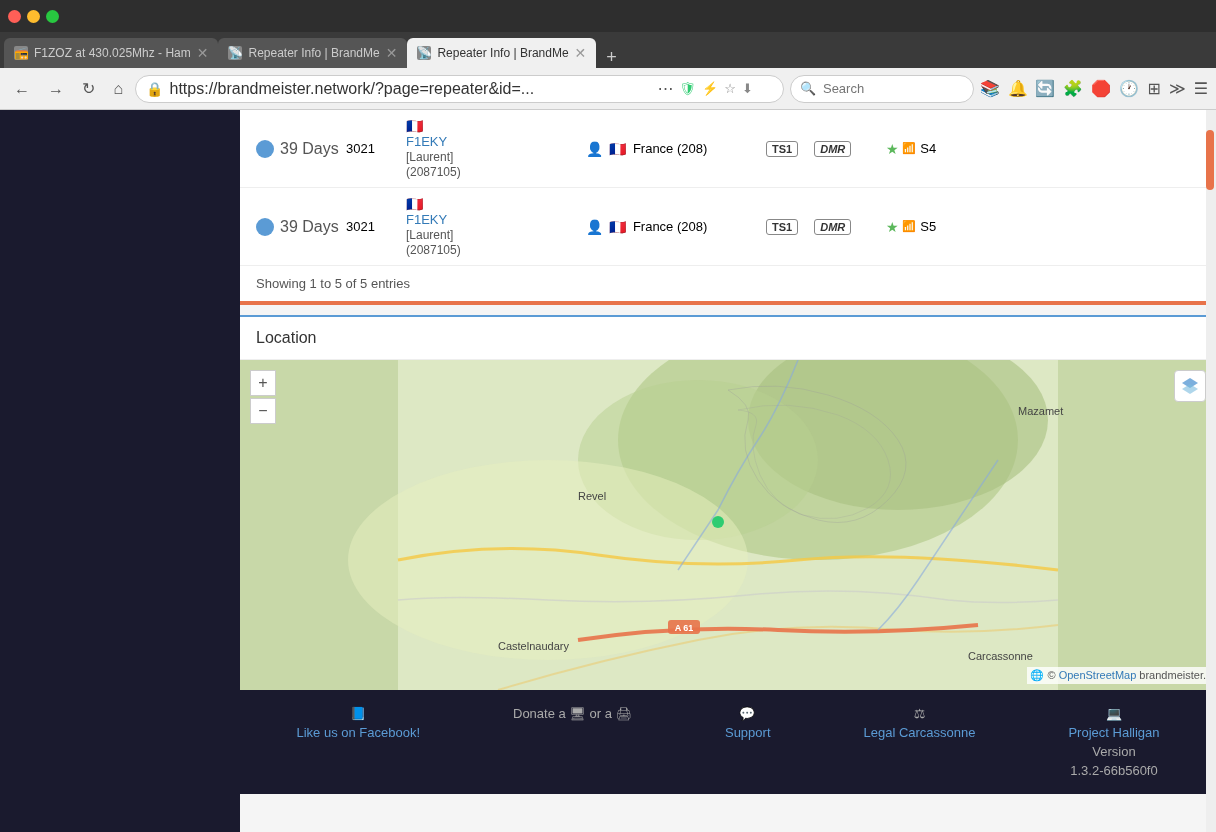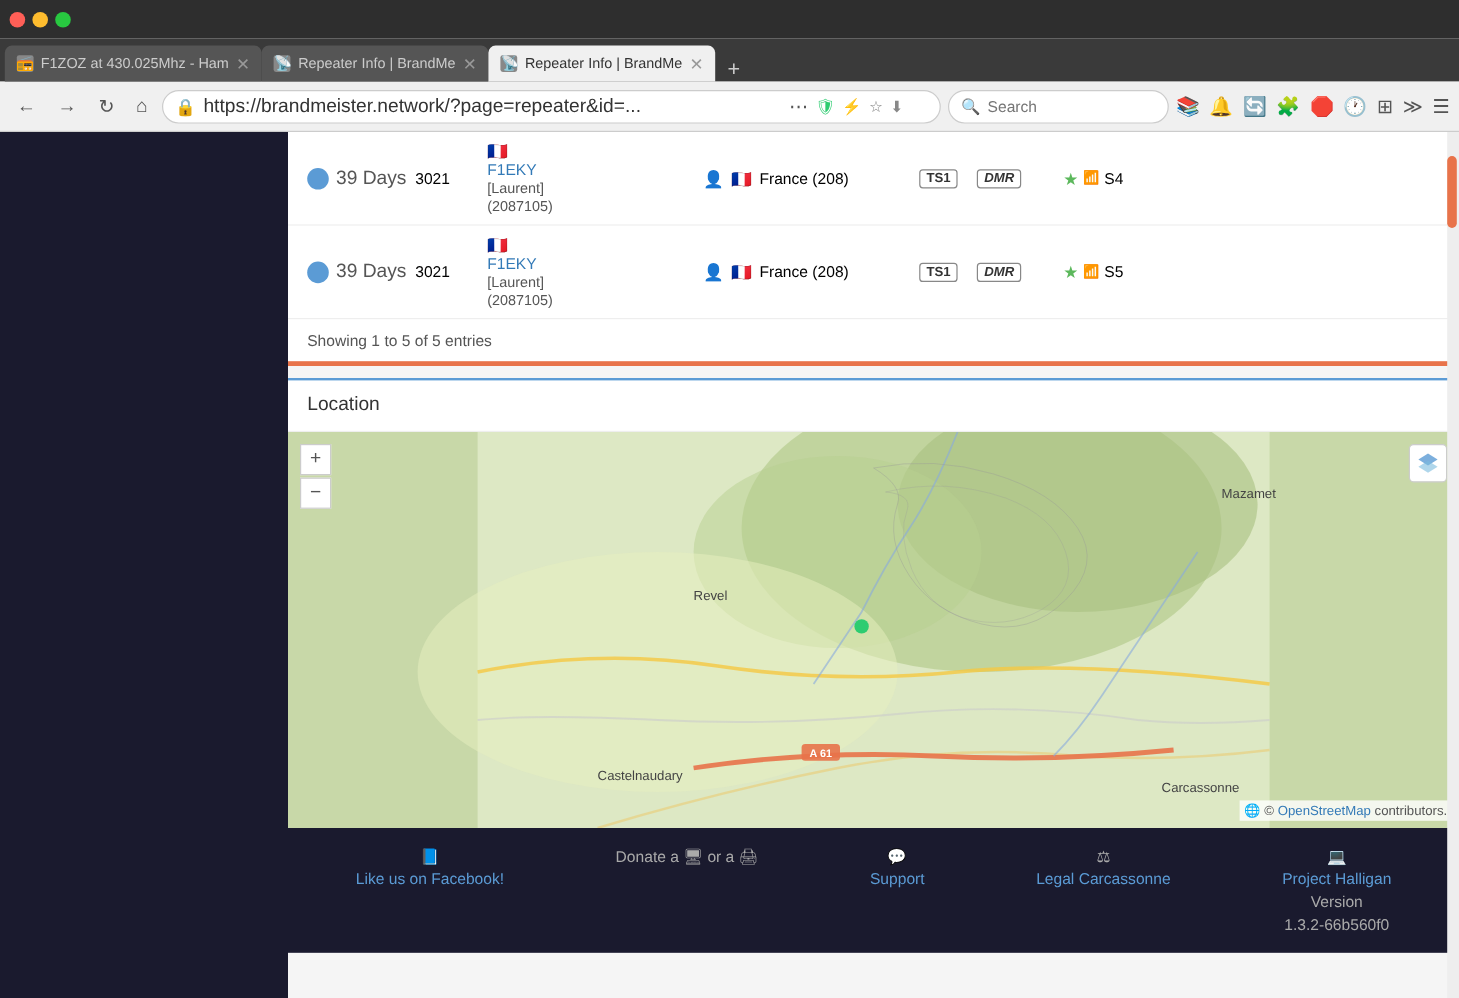--- a/index.html
+++ b/index.html
@@ -282,21 +282,21 @@
         </div>
 
         
         <div class="map-marker" style="left: 49%; top: 49%;"></div>
 
         
         <div class="map-attribution">
           <span>🌐</span>
           <span>© </span>
           <a href="#">OpenStreetMap</a>
-          <span> contributors.</span>
+          <span> brandmeister.</span>
         </div>
       </div>
     </div>
 
     <div class="footer">
       <div class="footer-col">
         <span>📘</span>
         <a class="footer-link" href="#">Like us on Facebook!</a>
       </div>
       <div class="footer-col">

